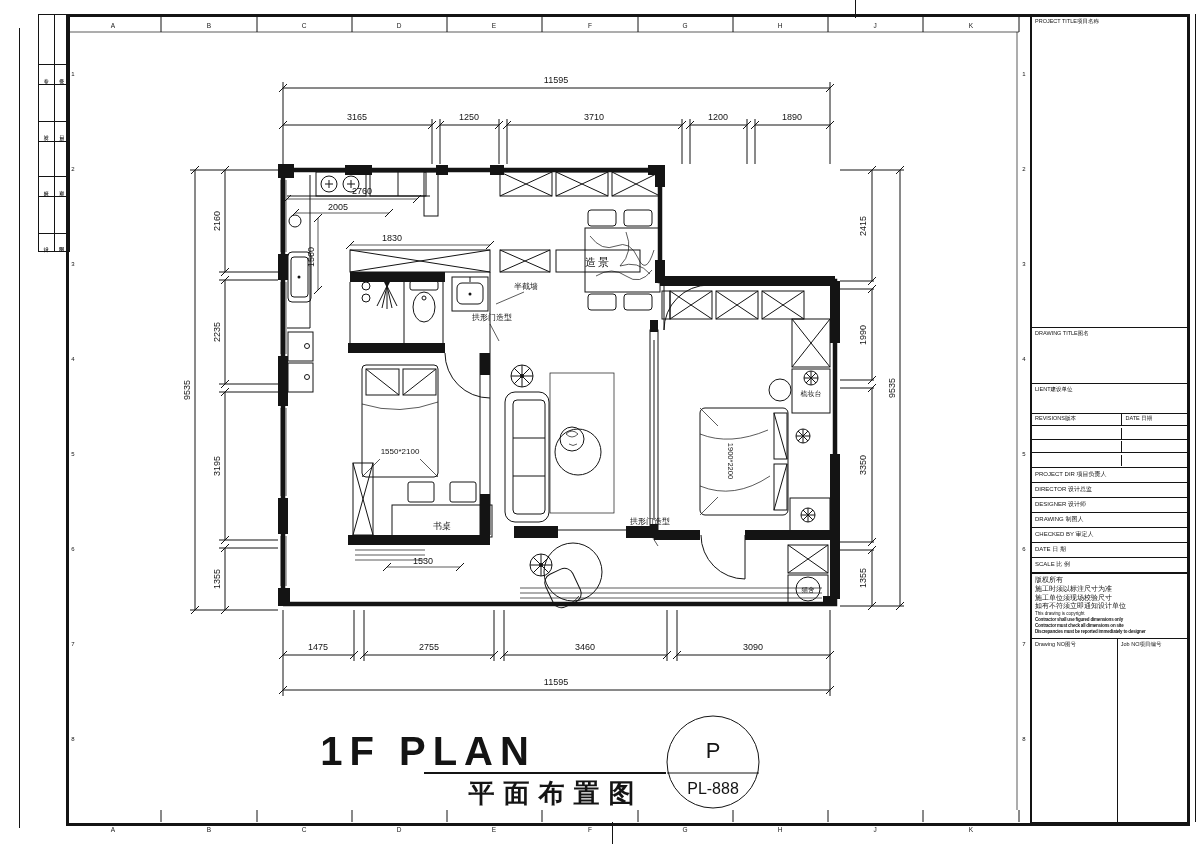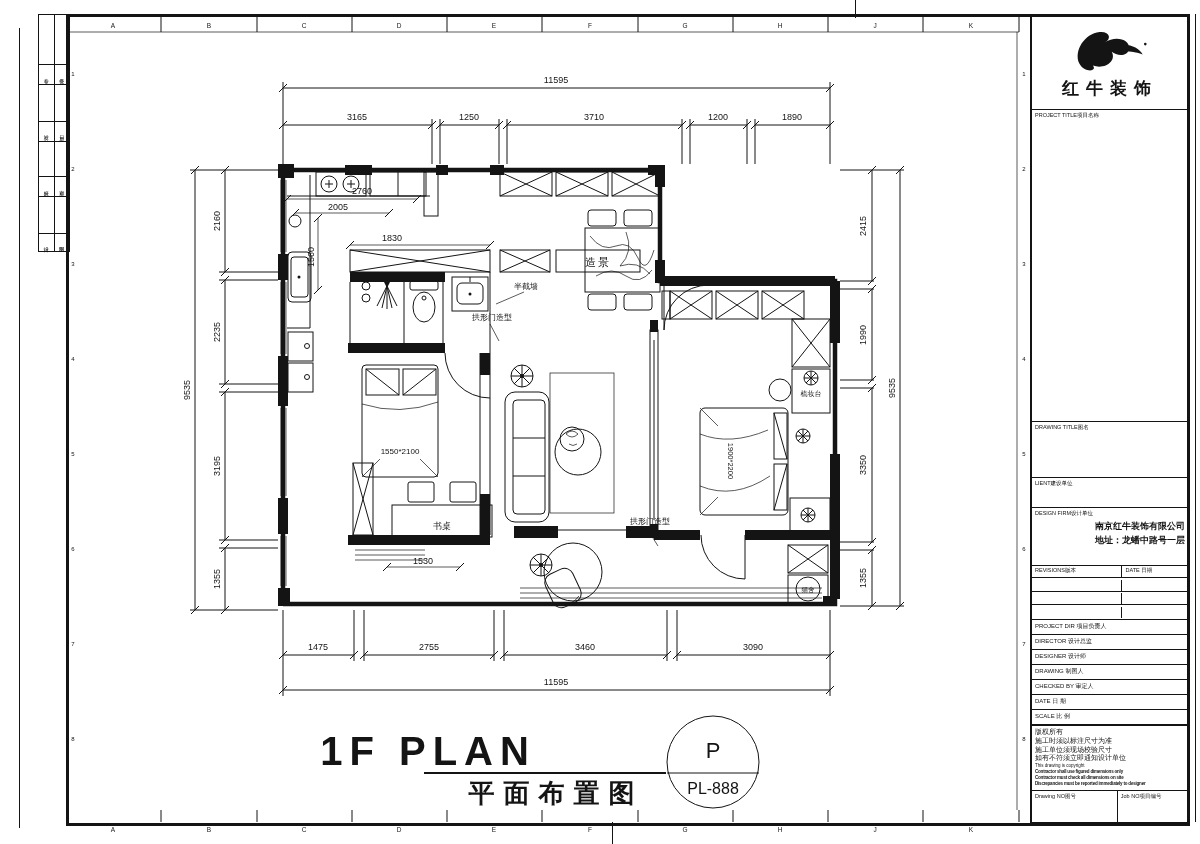--- a/index.html
+++ b/index.html
@@ -579,43 +579,28 @@
       <line x1="358" y1="759" x2="600" y2="759" class="w2"></line>
       <text x="490" y="788" font-size="26" font-weight="bold" letter-spacing="9">平面布置图</text>
       <circle cx="647" cy="748" r="46"></circle>
       <line x1="601" y1="759" x2="693" y2="759"></line>
       <text x="647" y="744" font-size="22">P</text>
       <text x="647" y="780" font-size="16">PL-888</text>
     </g>
   </svg>
 
   <div id="tblock" class="abs">
-    <div class="sec logo">
-      <svg width="86" height="52" viewBox="0 0 100 60">
-        <path fill="#141414" d="M14,44 C8,30 20,10 38,8 C50,7 52,16 44,20 C56,12 74,16 72,28 C70,37 58,36 52,31 C58,42 44,52 30,47 C36,54 20,56 14,44 Z
-          M60,24 C70,20 84,26 88,34 C80,30 70,31 64,29 Z"></path>
-        <circle cx="91" cy="22" r="1.5" fill="#141414"></circle>
-      </svg>
-      <div class="brand">红牛装饰</div>
-    </div>
     <div class="sec" style="height:312px;">
       <div class="hdr">PROJECT TITLE项目名称</div>
     </div>
     <div class="sec" style="height:56px;">
       <div class="hdr">DRAWING TITLE图名</div>
     </div>
     <div class="sec" style="height:30px;">
       <div class="hdr">LIENT建设单位</div>
-    </div>
-    <div class="sec" style="height:58px;">
-      <div class="hdr">DESIGN FIRM设计单位</div>
-      <div class="firm">
-        <div>南京红牛装饰有限公司</div>
-        <div>地址：龙蟠中路号一层</div>
-      </div>
     </div>
     <div class="sec revtbl" style="height:54px;padding:0;">
       <div class="hdr">REVISIONS版本</div>
       <div class="hdr">DATE 日期</div>
       <div></div>
         <div></div>
       <div></div>
         <div></div>
       <div style="border-bottom:none;"></div>
         <div style="border-bottom:none;"></div>

